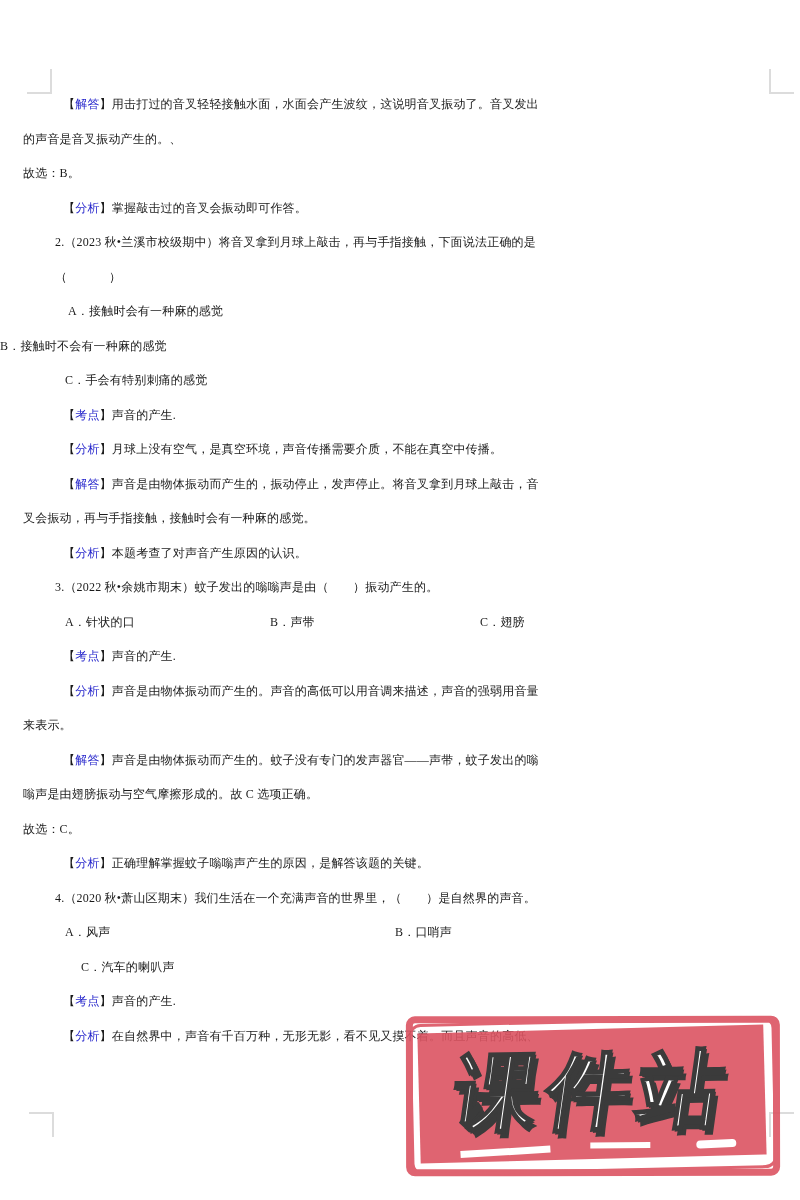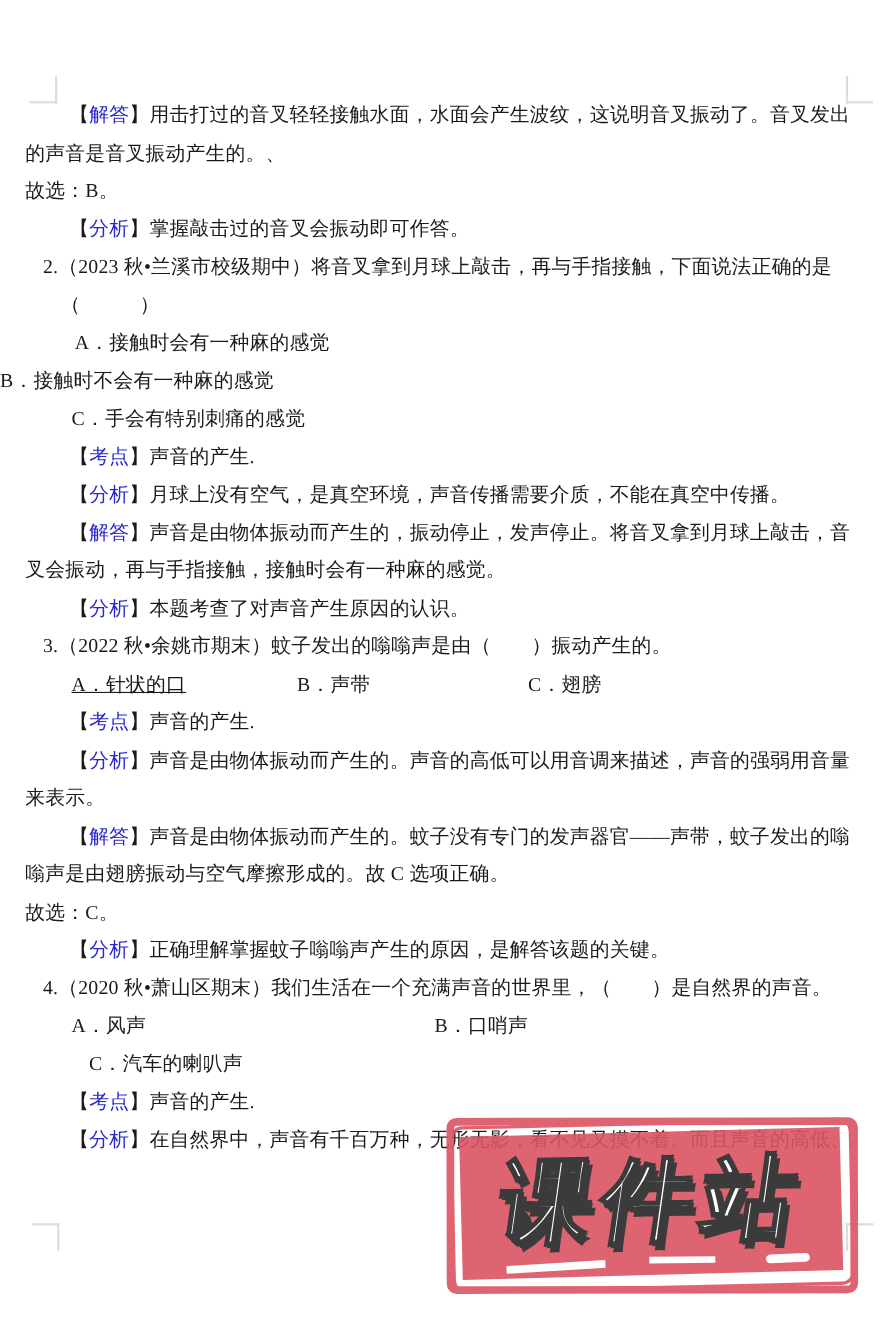--- a/index.html
+++ b/index.html
@@ -9,23 +9,23 @@
   }
   .page{position:absolute;inset:0;background:#ffffff;}
   
   .corner{position:absolute;width:23px;height:23px;}
   .corner.tl{left:27px;top:69px;border-right:2px solid #dcdcdc;border-bottom:2px solid #dcdcdc;}
   .corner.tr{left:769px;top:69px;border-left:2px solid #dcdcdc;border-bottom:2px solid #dcdcdc;}
   .corner.bl{left:29px;top:1112px;border-right:2px solid #dcdcdc;border-top:2px solid #dcdcdc;}
   .corner.br{left:769px;top:1112px;border-left:2px solid #dcdcdc;border-top:2px solid #dcdcdc;}
 
   .doc{position:absolute;left:0;top:87px;width:800px;z-index:1;}
-  .line{height:34.5px;line-height:34.5px;font-size:18px;color:#1a1a1a;
+  .line{height:34.5px;line-height:34.5px;font-size:12px;color:#1a1a1a;
         white-space:nowrap;position:relative;letter-spacing:0.2px;}
-  .line.qnum{padding-left:39px;}
+  .line.qnum{padding-left:55px;}
   .line.label{padding-left:63px;}
   .line.cont{padding-left:23px;}
   .line.paren{padding-left:55px;letter-spacing:6px;}
   .line.options{padding-left:0;}
   .opt-item{position:absolute;top:0;}
   .label-text{color:#2828cc;}
 
   
   .stamp{position:absolute;left:406px;top:1016px;width:374px;height:160px;
          z-index:5;opacity:0.9;transform:rotate(-1deg);}
@@ -65,21 +65,21 @@
       <div class="line options" style="padding-left: 68px;"><span class="body-text">A．接触时会有一种麻的感觉</span></div>
       <div class="line options" style=""><span class="body-text">B．接触时不会有一种麻的感觉</span></div>
       <div class="line options" style="padding-left: 65px;"><span class="body-text">C．手会有特别刺痛的感觉</span></div>
       <div class="line label"><span class="bracket">【</span><span class="label-text">考点</span><span class="bracket">】</span><span class="body-text">声音的产生.</span></div>
       <div class="line label"><span class="bracket">【</span><span class="label-text">分析</span><span class="bracket">】</span><span class="body-text">月球上没有空气，是真空环境，声音传播需要介质，不能在真空中传播。</span></div>
       <div class="line label"><span class="bracket">【</span><span class="label-text">解答</span><span class="bracket">】</span><span class="body-text">声音是由物体振动而产生的，振动停止，发声停止。将音叉拿到月球上敲击，音</span></div>
       <div class="line cont"><span class="body-text">叉会振动，再与手指接触，接触时会有一种麻的感觉。</span></div>
       <div class="line label"><span class="bracket">【</span><span class="label-text">分析</span><span class="bracket">】</span><span class="body-text">本题考查了对声音产生原因的认识。</span></div>
       <div class="line qnum"><span class="body-text">3.（2022 秋•余姚市期末）蚊子发出的嗡嗡声是由（　　）振动产生的。</span></div>
       <div class="line options">
-        <span class="opt-item" style="left: 65px; text-decoration: underline;">A．针状的口</span>
+        <span class="opt-item" style="left: 65px;">A．针状的口</span>
         <span class="opt-item" style="left: 270px;">B．声带</span>
         <span class="opt-item" style="left: 480px;">C．翅膀</span>
       </div>
       <div class="line label"><span class="bracket">【</span><span class="label-text">考点</span><span class="bracket">】</span><span class="body-text">声音的产生.</span></div>
       <div class="line label"><span class="bracket">【</span><span class="label-text">分析</span><span class="bracket">】</span><span class="body-text">声音是由物体振动而产生的。声音的高低可以用音调来描述，声音的强弱用音量</span></div>
       <div class="line cont"><span class="body-text">来表示。</span></div>
       <div class="line label"><span class="bracket">【</span><span class="label-text">解答</span><span class="bracket">】</span><span class="body-text">声音是由物体振动而产生的。蚊子没有专门的发声器官——声带，蚊子发出的嗡</span></div>
       <div class="line cont"><span class="body-text">嗡声是由翅膀振动与空气摩擦形成的。故 C 选项正确。</span></div>
       <div class="line cont"><span class="body-text">故选：C。</span></div>
       <div class="line label"><span class="bracket">【</span><span class="label-text">分析</span><span class="bracket">】</span><span class="body-text">正确理解掌握蚊子嗡嗡声产生的原因，是解答该题的关键。</span></div>

